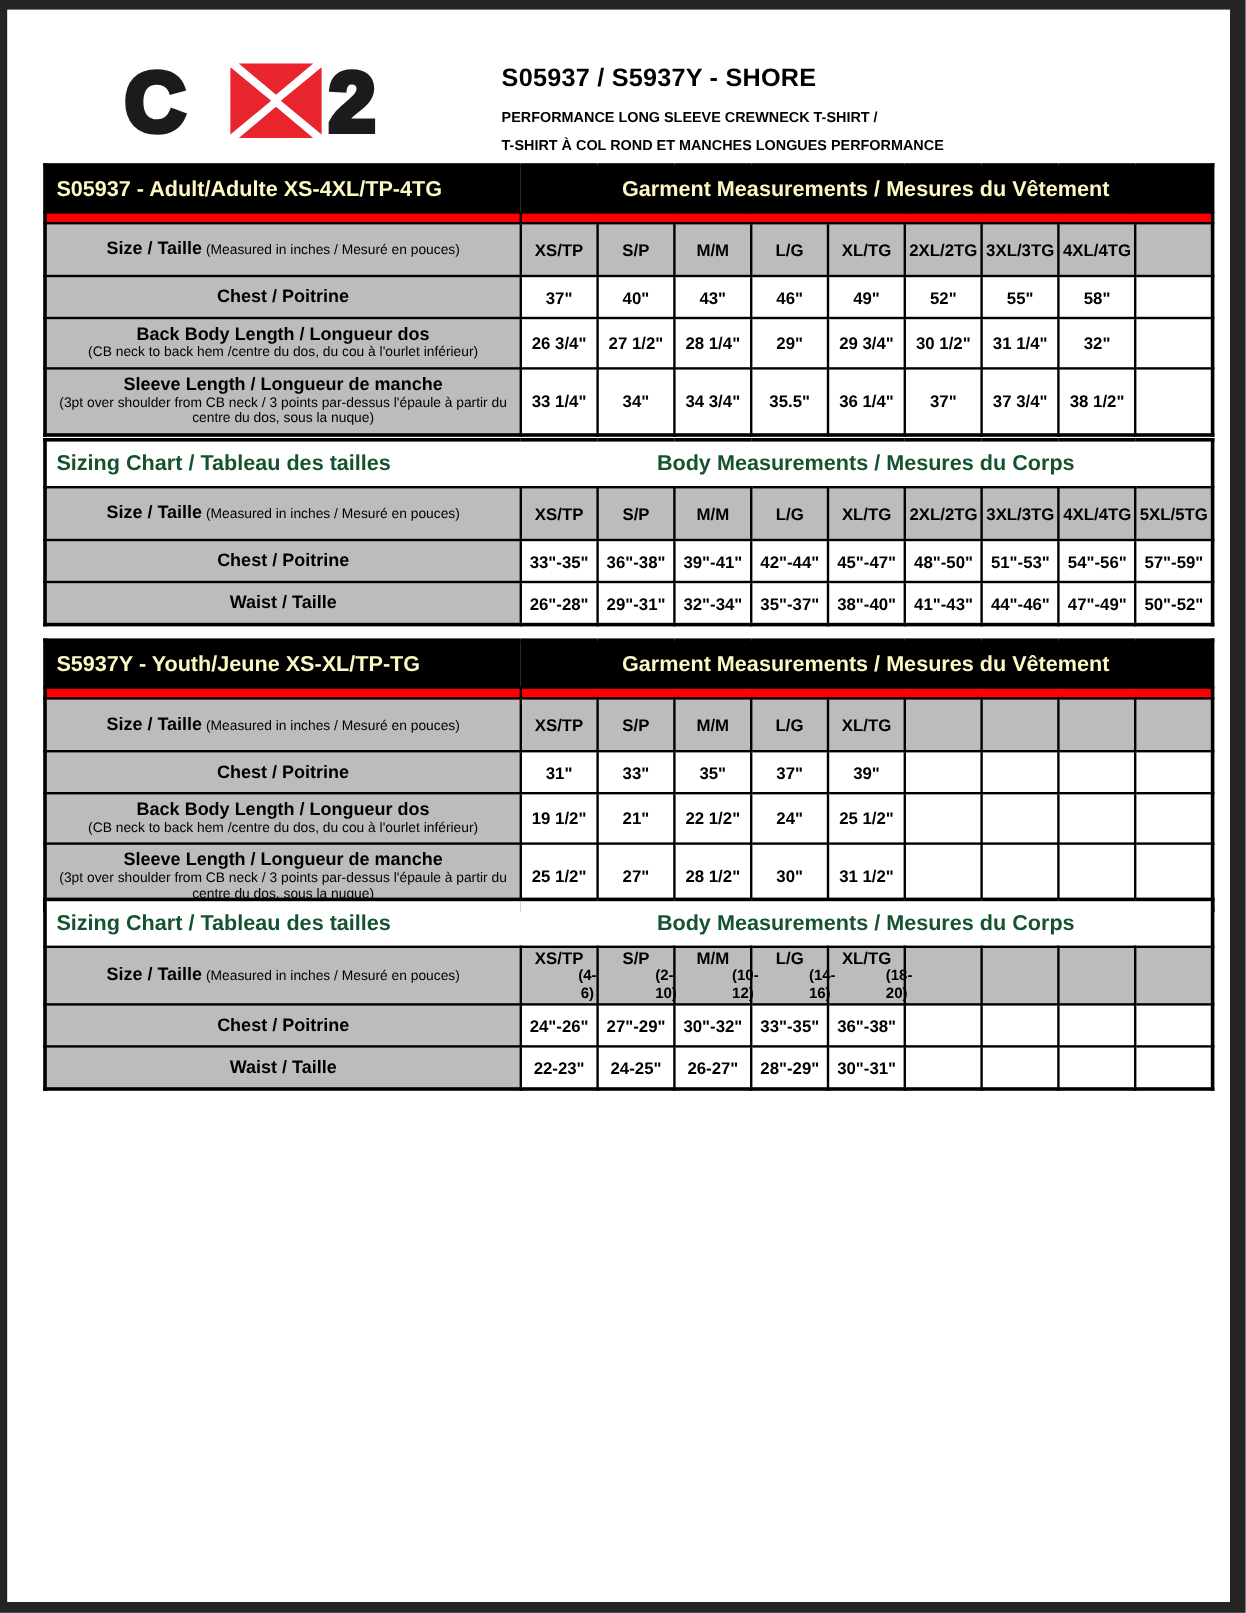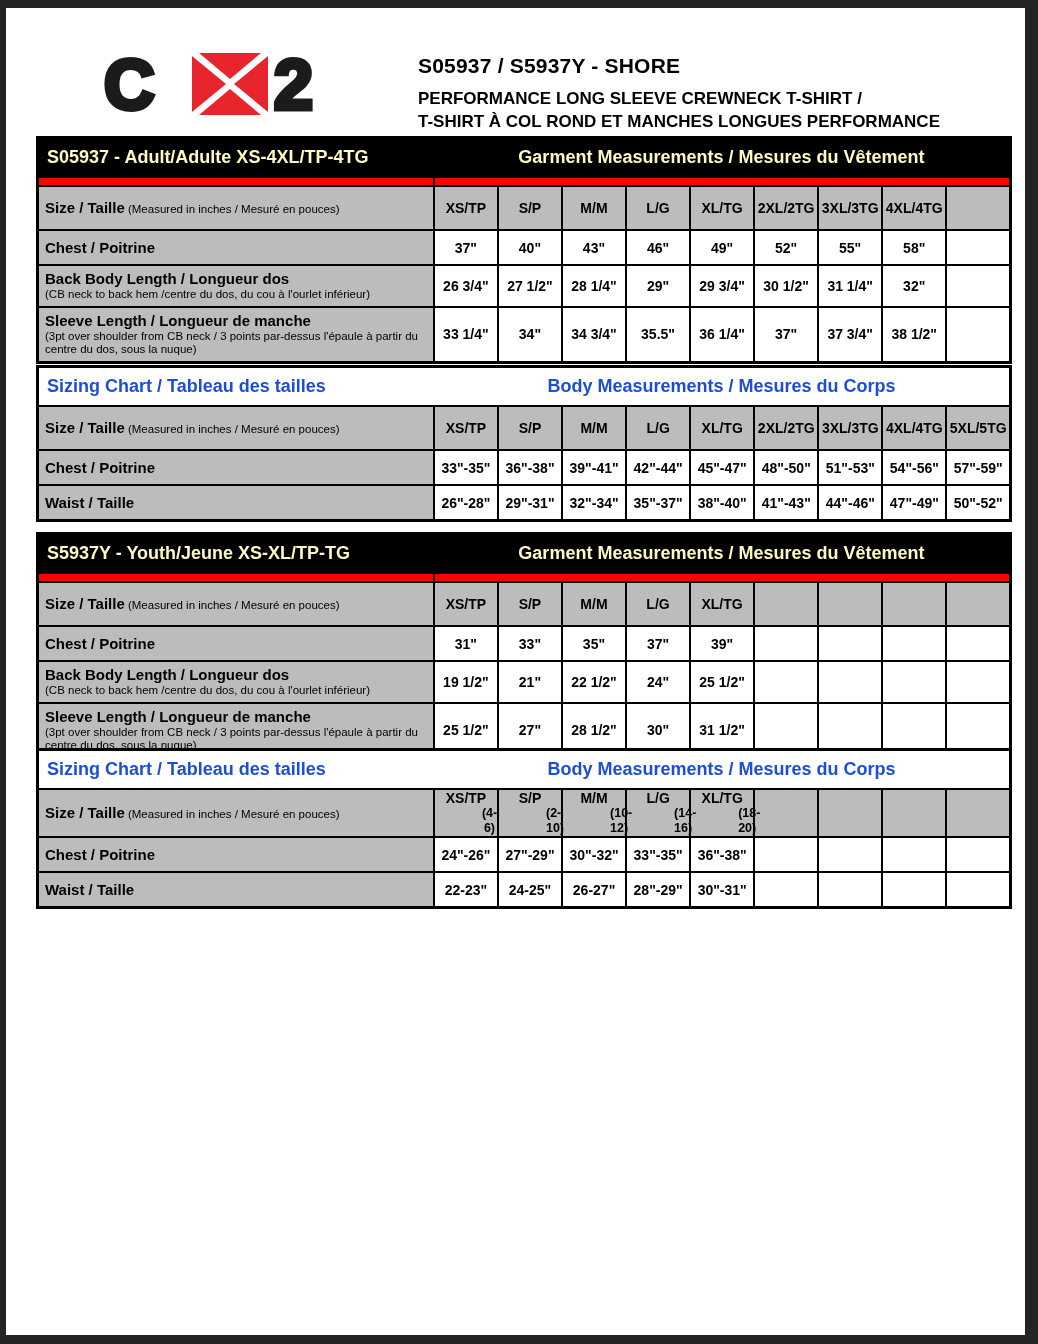--- a/index.html
+++ b/index.html
@@ -13,43 +13,43 @@
   }
   .sheet{
     position:absolute;left:6px;top:8px;
     width:1019px;height:1327px;
     background:#ffffff;
   }
   
   .logo{position:absolute;left:98px;top:44px;width:252px;height:64px;}
   .titles{position:absolute;left:412px;top:46px;width:560px;}
   .title-main{font-size:21px;font-weight:bold;letter-spacing:0.2px;margin-bottom:9px;white-space:nowrap;}
-  .title-sub{font-size:17px;font-weight:bold;line-height:23px;white-space:nowrap;}
+  .title-sub{font-size:12px;font-weight:bold;line-height:23px;white-space:nowrap;}
   
   table{
     position:absolute;left:30px;width:976px;
     border-collapse:collapse;table-layout:fixed;
     border:3px solid #000;
   }
   #tbl0{top:128px;}
   #tbl1{top:357px;}
   #tbl2{top:524px;}
   #tbl3{top:740px;}
   td{border:2px solid #000;padding:0;vertical-align:middle;}
   
   tr.band td{border:0;height:37px;overflow:visible;white-space:nowrap;}
   tr.band.band-black td{background:#000000;color:#fef9c3;}
-  tr.band.band-plain td{background:#ffffff;color:#1d4ed8;}
+  tr.band.band-plain td{background:#ffffff;color:#14532d;}
   .band-left{font-size:18px;font-weight:bold;padding-left:8px;text-align:left;}
   .band-right{font-size:18px;font-weight:bold;text-align:center;}
   
   tr.redbar td{height:7px;background:#FE0000;}
   
   tr.sizes td{height:36px;}
-  td.lbl{background:#BCBCBC;text-align:left;padding:3px 6px;}
+  td.lbl{background:#BCBCBC;text-align:center;padding:3px 6px;}
   .lblb{font-weight:bold;font-size:15px;}
   .lbln{font-size:11.5px;font-weight:normal;}
   .lbln.note{line-height:13.5px;margin-top:1px;}
   td.sizeh{background:#BCBCBC;font-weight:bold;font-size:14px;text-align:center;margin-left:16px;}
   .szmain{line-height:16px;}
   .szsub{font-size:12.5px;font-weight:bold;line-height:15px;padding-left:47px;}
   
   td.val{background:#ffffff;font-weight:bold;font-size:14px;text-align:center;}
   tr.plainrow td{height:27px;}
   tr.noted td.lbl{padding:4px 6px;margin-left:44px;}

